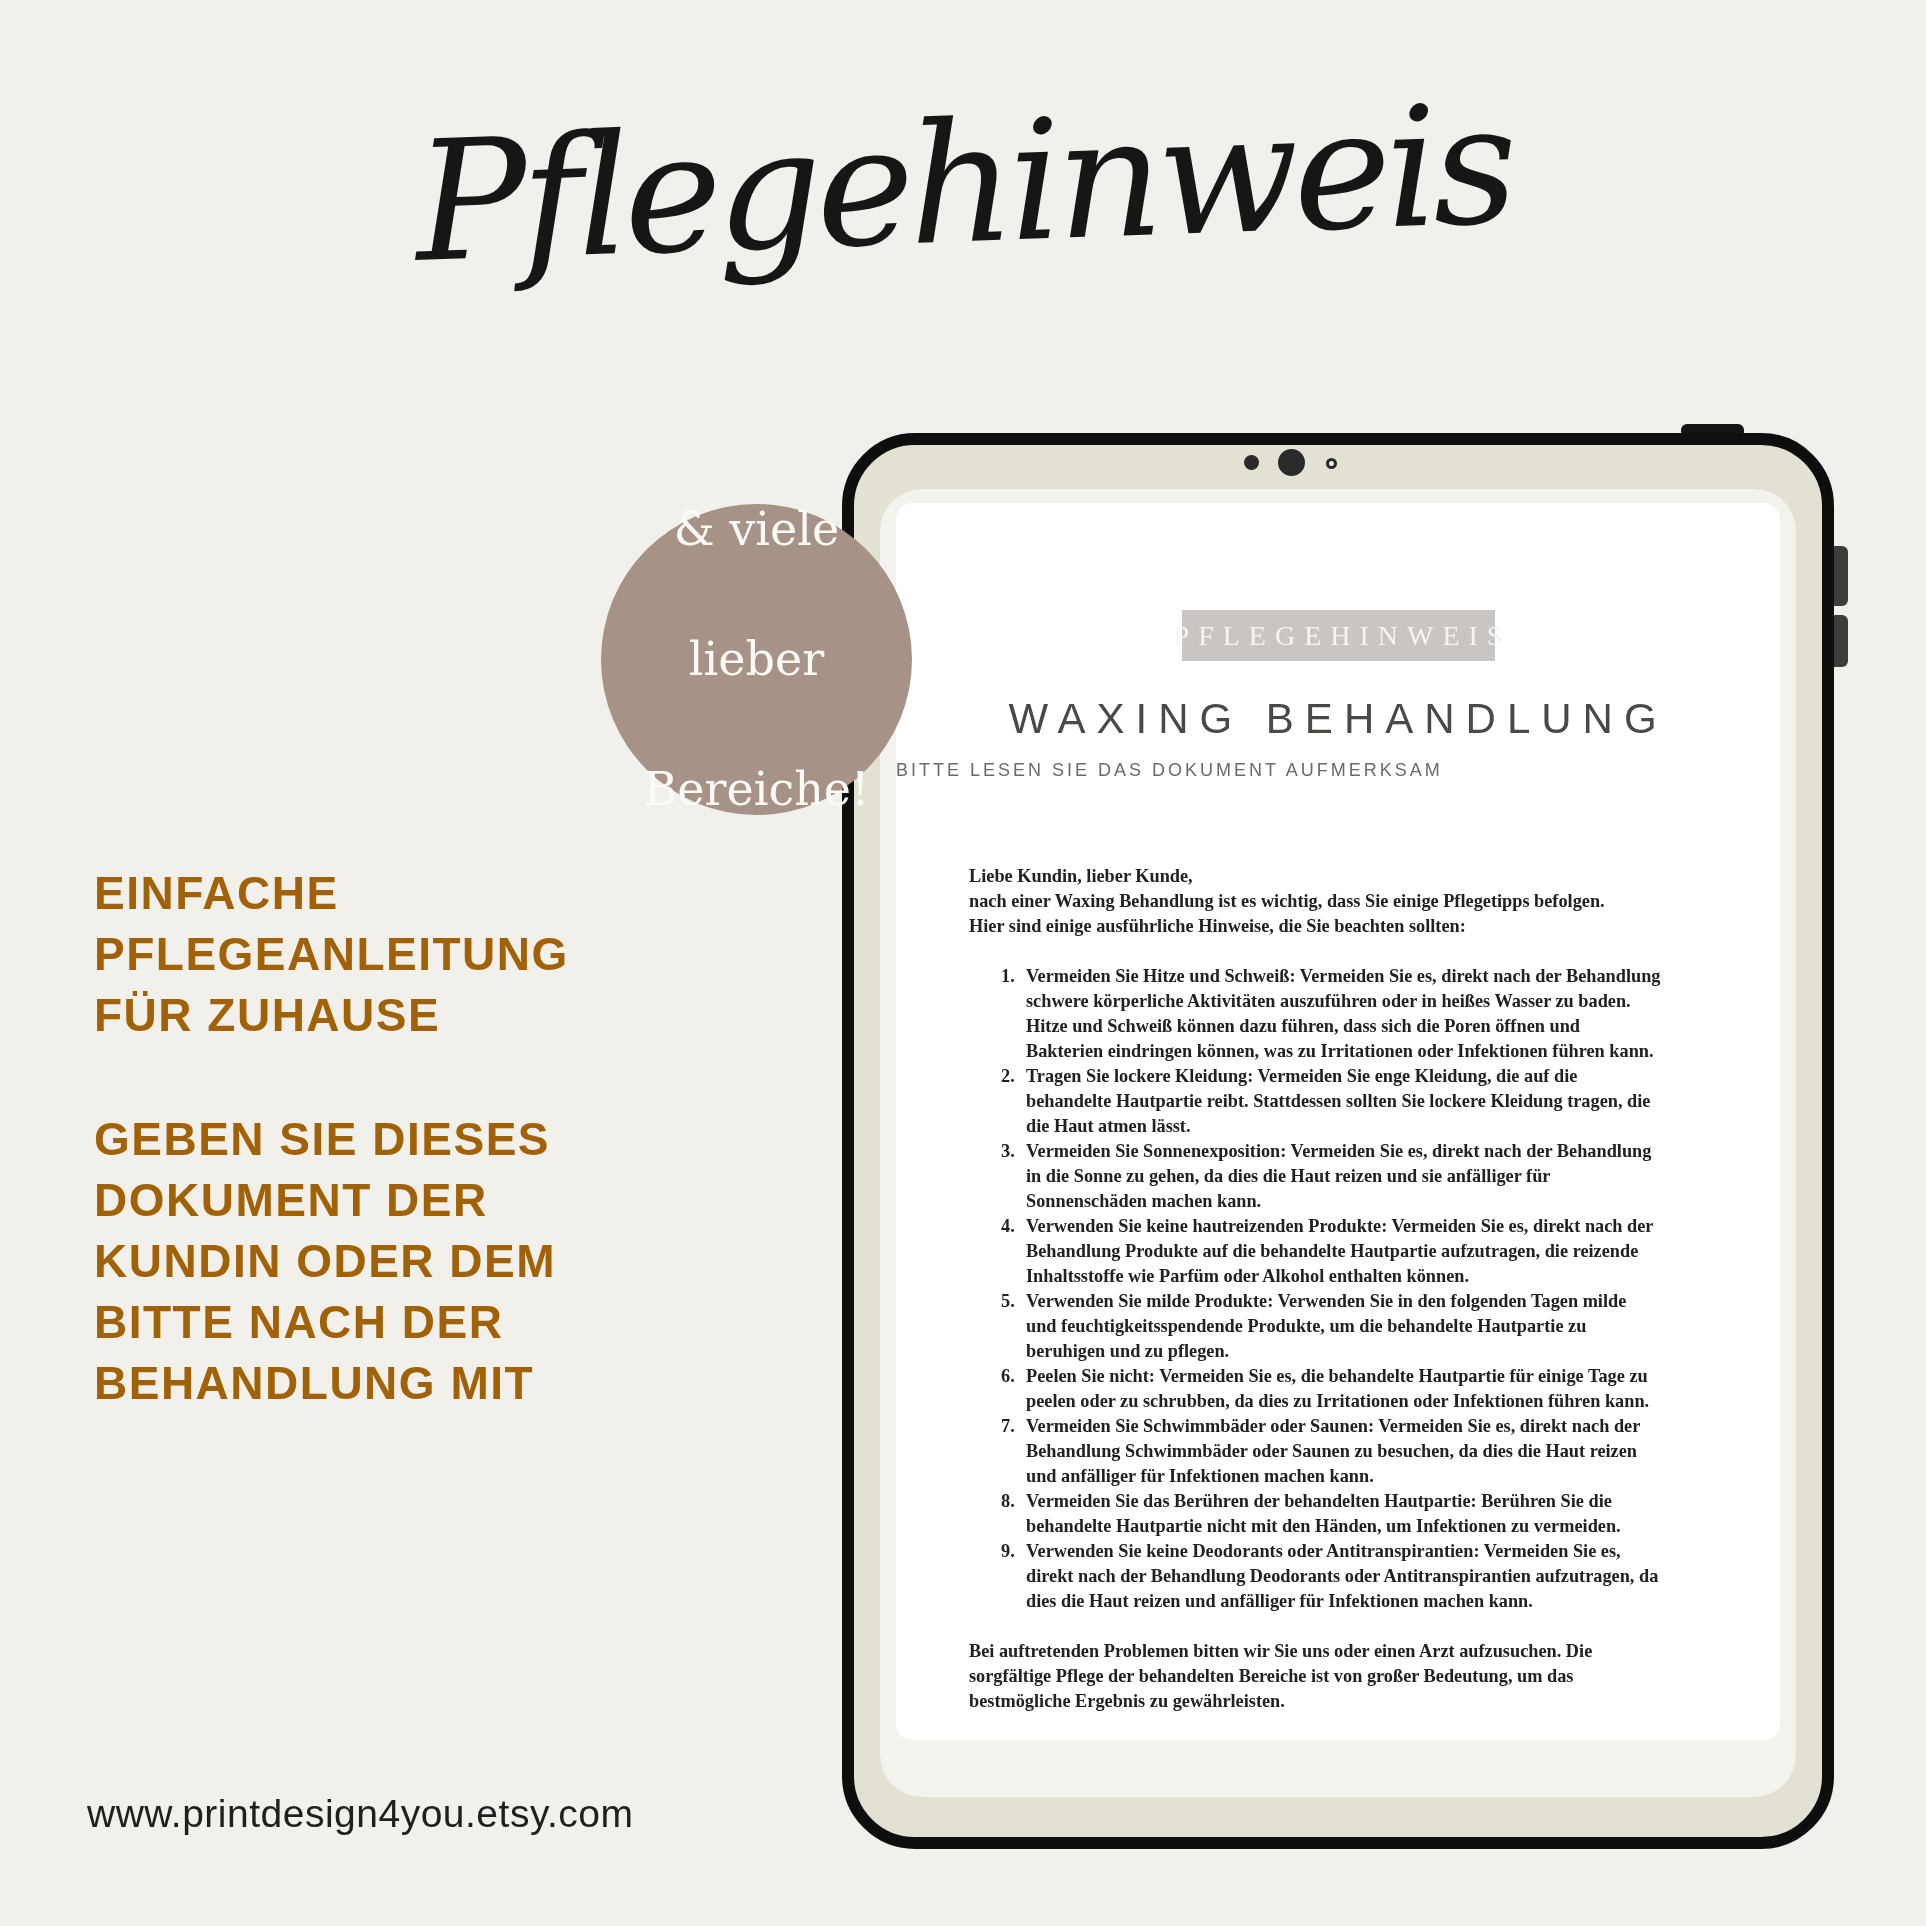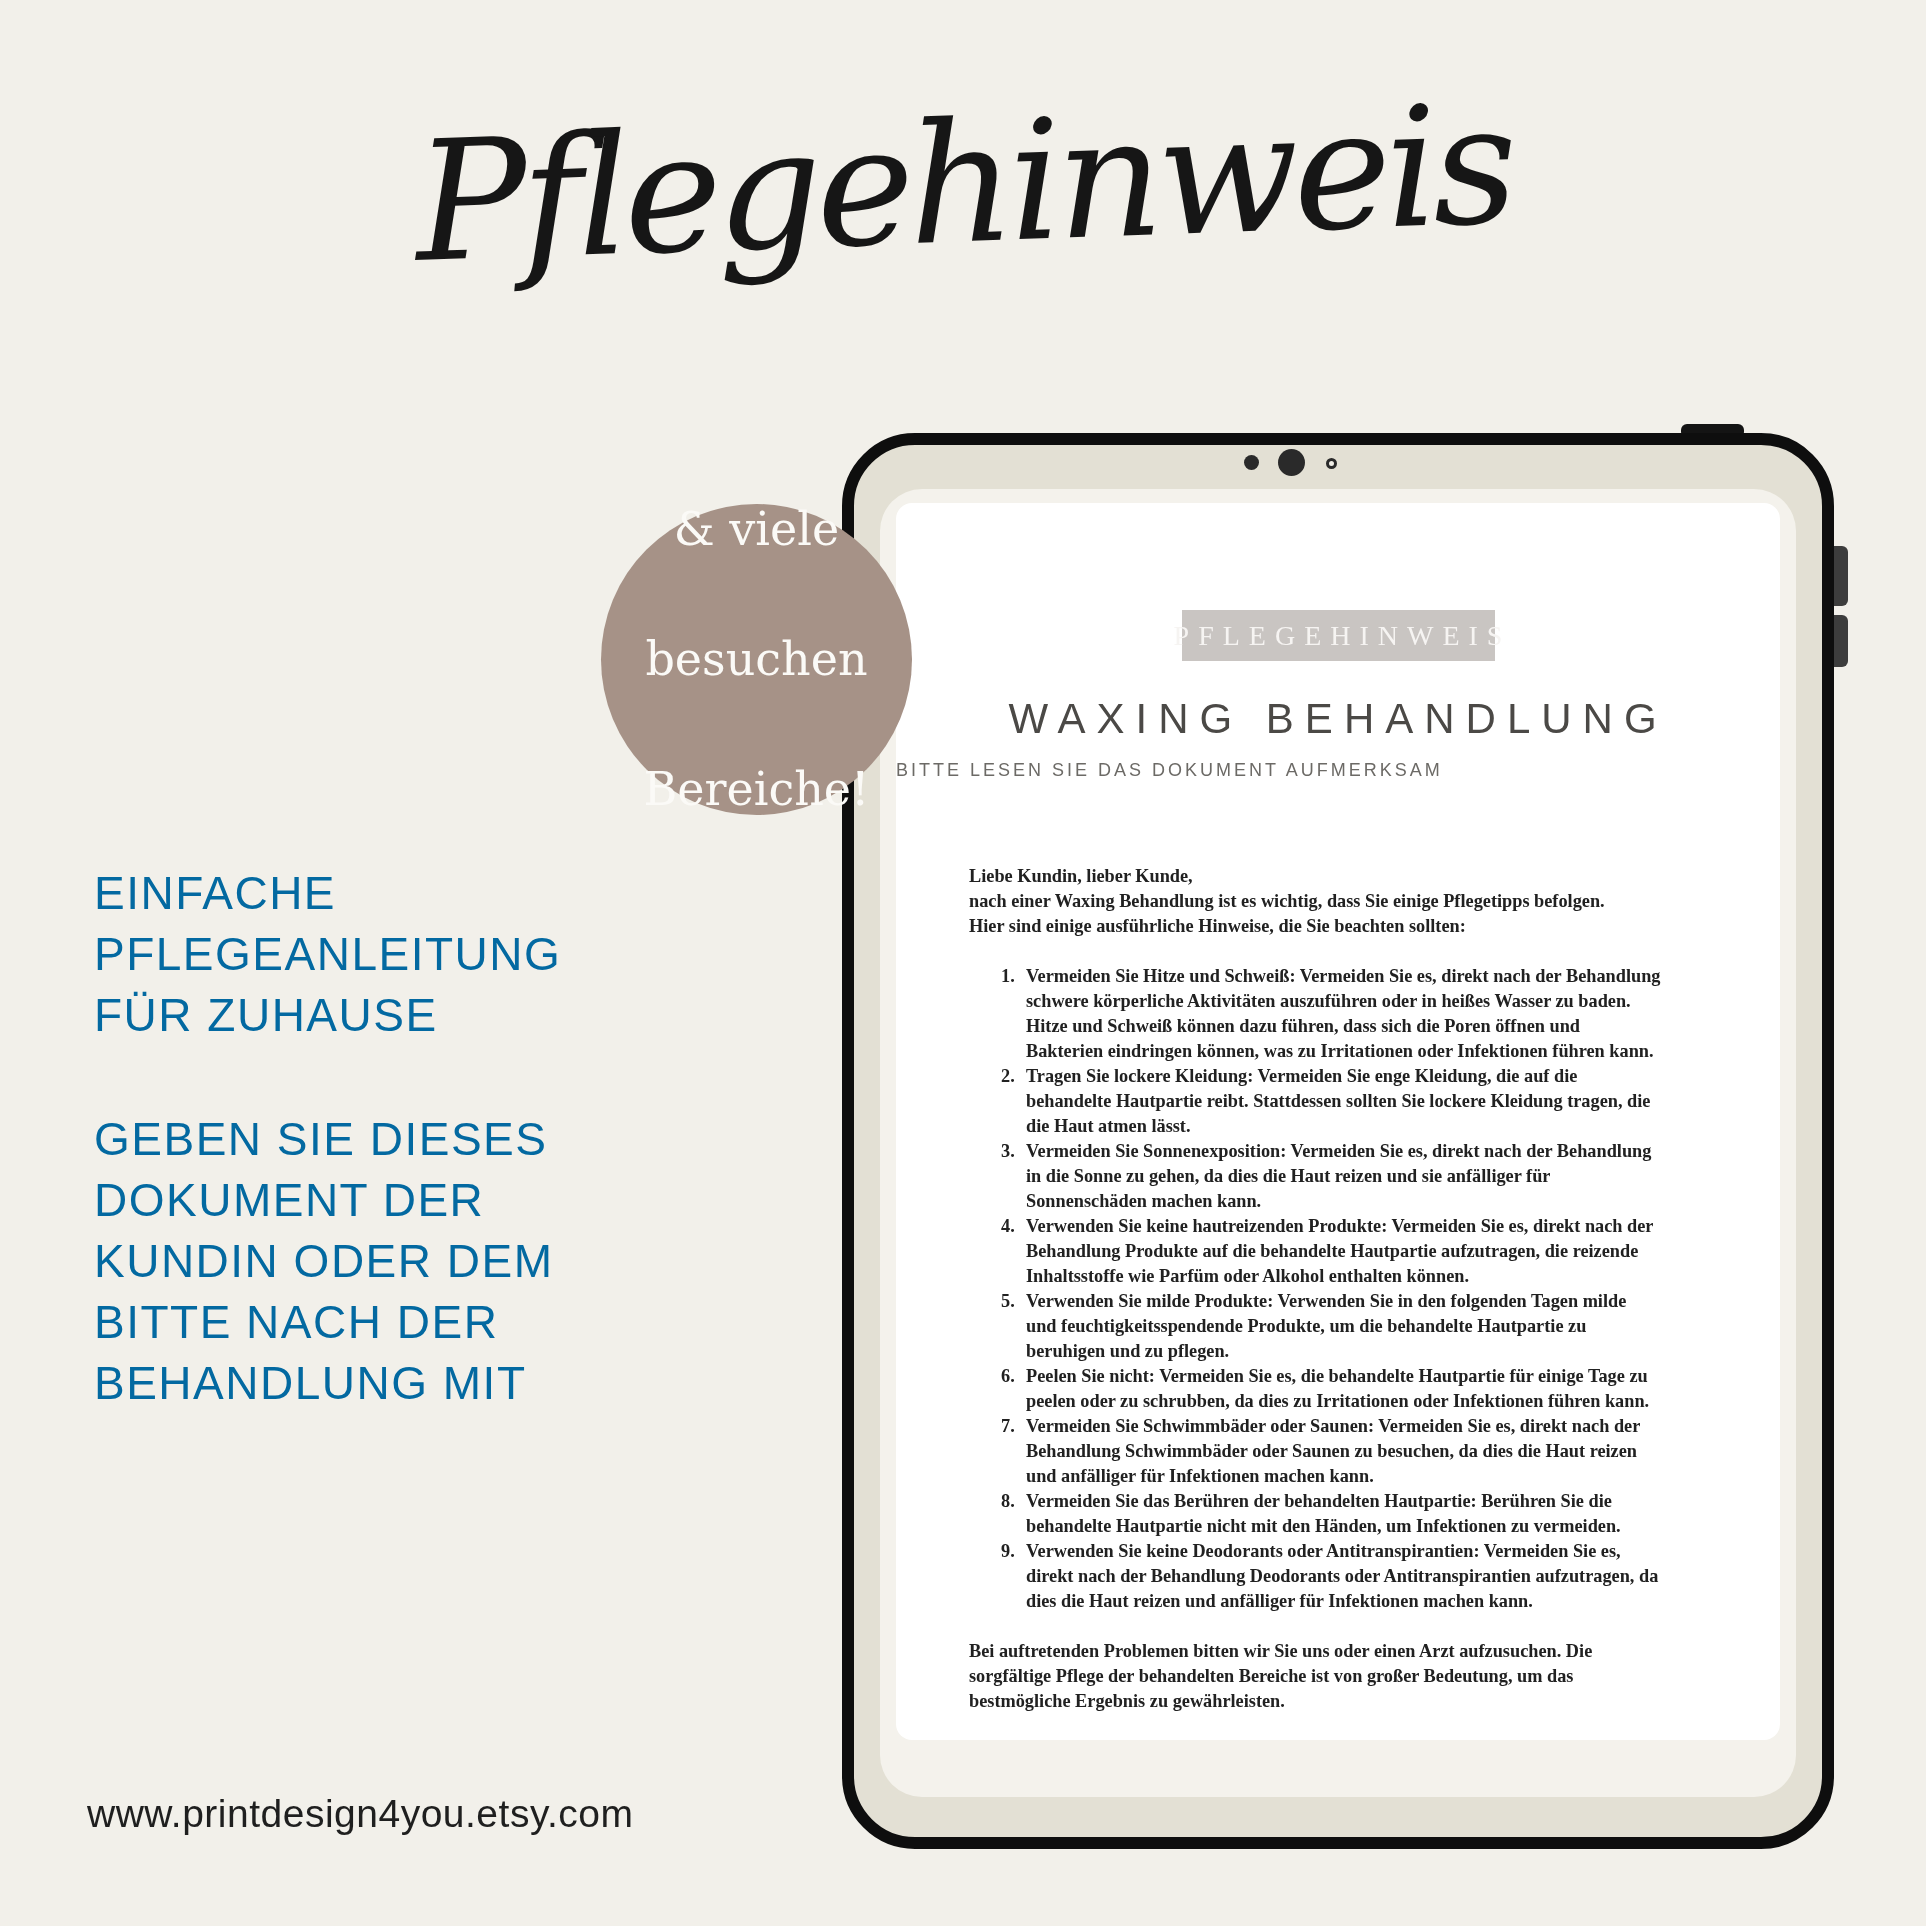--- a/index.html
+++ b/index.html
@@ -20,22 +20,22 @@
     font-size:166px;
     letter-spacing:-6px;
     color:#161616;
     transform:rotate(-2deg);
   }
 
   
   .left-copy{
     position:absolute;left:94px;top:863px;
     font-size:46px;line-height:61px;
-    letter-spacing:1.5px;color:#0369a1;
-    font-weight:400;
+    letter-spacing:1.5px;color:#a16207;
+    font-weight:700;
   }
   .left-copy .blk2{margin-top:63px;}
 
   .website{
     position:absolute;left:87px;top:1792px;
     font-size:39px;color:#1f1f1f;letter-spacing:0.5px;
   }
 
   
   .side-btn{
@@ -183,16 +183,16 @@
 
         <div class="closing">Bei auftretenden Problemen bitten wir Sie uns oder einen Arzt aufzusuchen. Die sorgfältige Pflege der behandelten Bereiche ist von großer Bedeutung, um das bestmögliche Ergebnis zu gewährleisten.</div>
       </div>
 
     </div>
   </div>
 </div>
 
 <div class="badge">
     <div>&amp; viele</div>
-    <div>besuchen</div>
+    <div>lieber</div>
     <div>Bereiche!</div>
   </div>
 
 
 </body></html>

